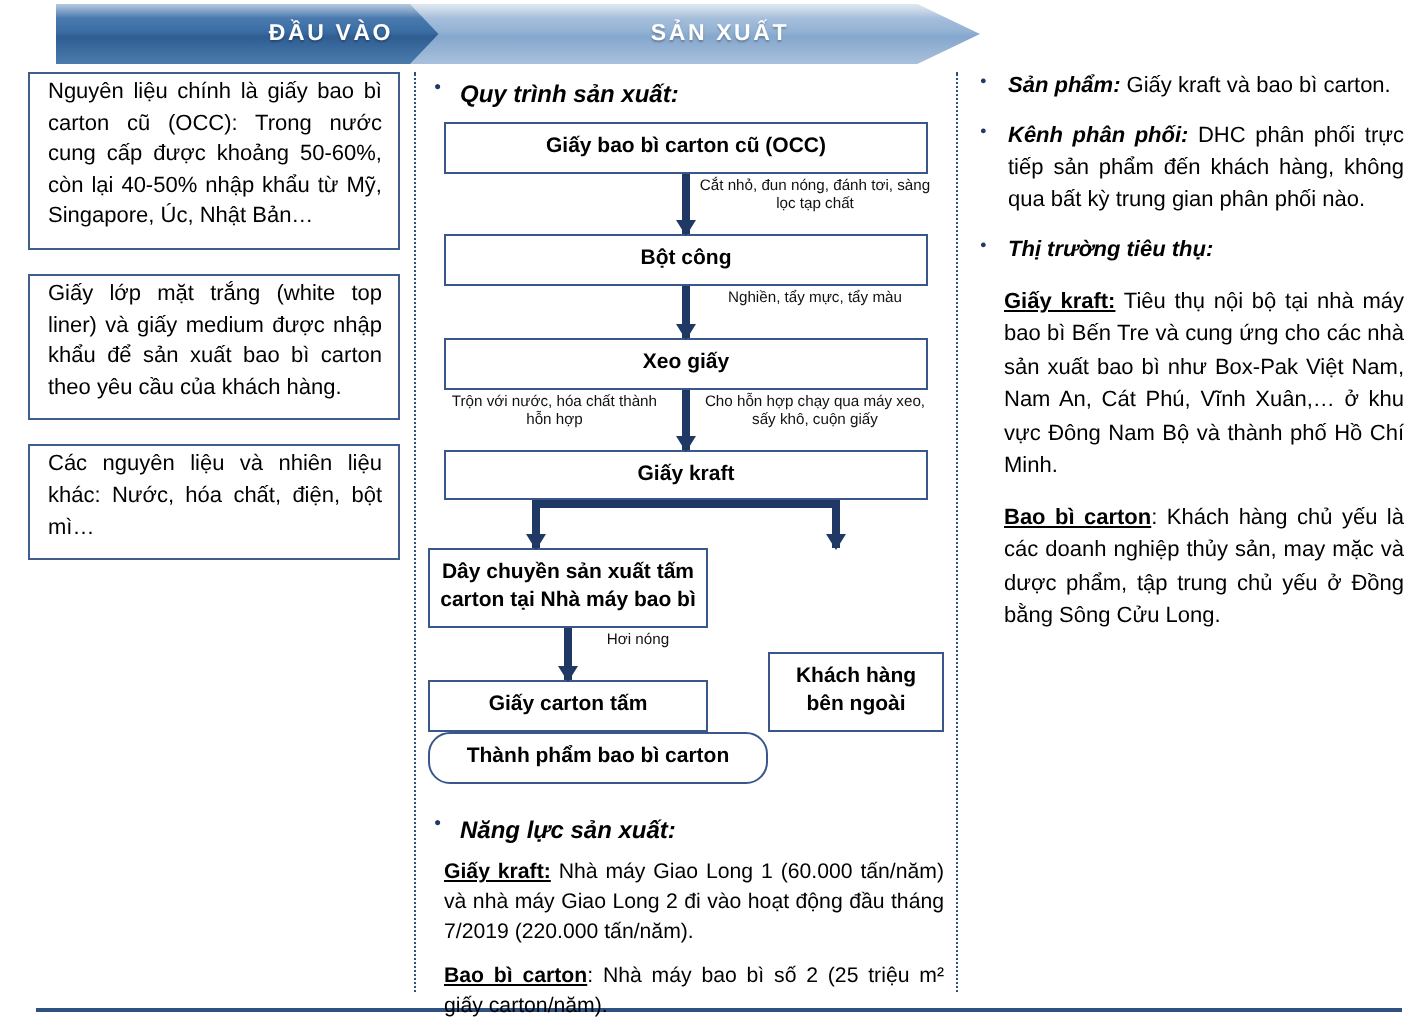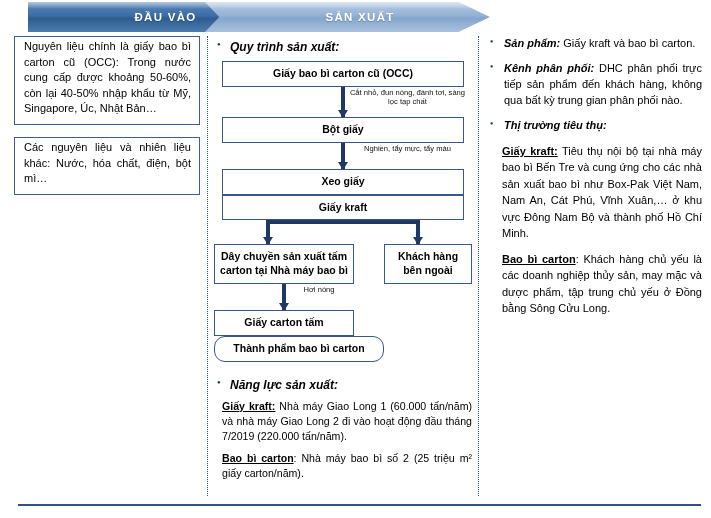--- a/index.html
+++ b/index.html
@@ -78,21 +78,21 @@
 
   .split{position:relative;height:24px;}
   .split .hbar{position:absolute;left:20%;right:20%;top:0;height:3.5px;background:#1f3864;}
   .split .legL,.split .legR{position:absolute;top:0;width:4px;height:100%;background:#1f3864;}
   .split .legL{left:20%;}
   .split .legR{right:20%;}
   .split .legL:after,.split .legR:after{content:"";position:absolute;left:50%;bottom:-1px;
     transform:translateX(-50%);width:0;height:0;
     border-left:5.5px solid transparent;border-right:5.5px solid transparent;border-top:8px solid #1f3864;}
 
-  .tworow{display:flex;justify-content:space-between;align-items:flex-start;}
+  .tworow{display:flex;justify-content:space-between;align-items:flex-end;}
   .box-left-branch{width:140px;}
   .box-right-branch{width:88px;}
 
   .subflow{width:140px;}
   .mid-para{font-size:10.6px;line-height:1.42;text-align:justify;margin:7px 0 0 8px;}
   .u{text-decoration:underline;font-weight:bold;}
 
   
   .rbullet{position:relative;padding-left:16px;margin-bottom:9px;
     font-size:11px;line-height:1.45;text-align:justify;}
@@ -115,43 +115,49 @@
       <span class="lbl">SẢN XUẤT</span>
     </div>
   </div>
 
   <div class="vdiv vdiv-a"></div>
   <div class="vdiv vdiv-b"></div>
   <div class="bottomline"></div>
 
   <div class="col col-left">
     <div class="lbox">Nguyên liệu chính là giấy bao bì carton cũ (OCC): Trong nước cung cấp được khoảng 50-60%, còn lại 40-50% nhập khẩu từ Mỹ, Singapore, Úc, Nhật Bản…</div>
+    <div class="lbox">Giấy lớp mặt trắng (white top liner) và giấy medium được nhập khẩu để sản xuất bao bì carton theo yêu cầu của khách hàng.</div>
     <div class="lbox">Các nguyên liệu và nhiên liệu khác: Nước, hóa chất, điện, bột mì…</div>
   </div>
 
   <div class="col col-mid">
 
     <div class="bullet-head">Quy trình sản xuất:</div>
 
     <div class="flowbox flow-w1">Giấy bao bì carton cũ (OCC)</div>
 
     <div class="arrowrow tall">
       <div class="vstem"></div>
       <div class="ann ann-r">Cắt nhỏ, đun nóng, đánh tơi, sàng lọc tạp chất</div>
     </div>
 
-    <div class="flowbox flow-w1">Bột giấy</div>
+    <div class="flowbox flow-w1">Bột công</div>
 
     <div class="arrowrow">
       <div class="vstem"></div>
       <div class="ann ann-r">Nghiền, tẩy mực, tẩy màu</div>
     </div>
 
     <div class="flowbox flow-w1">Xeo giấy</div>
 
+    <div class="arrowrow tall">
+      <div class="vstem"></div>
+      <div class="ann ann-l">Trộn với nước, hóa chất thành hỗn hợp</div>
+      <div class="ann ann-r">Cho hỗn hợp chạy qua máy xeo, sấy khô, cuộn giấy</div>
+    </div>
 
     <div class="flowbox flow-w1">Giấy kraft</div>
 
     <div class="split">
       <div class="hbar"></div>
       <div class="legL"></div>
       <div class="legR"></div>
     </div>
 
     <div class="tworow">

